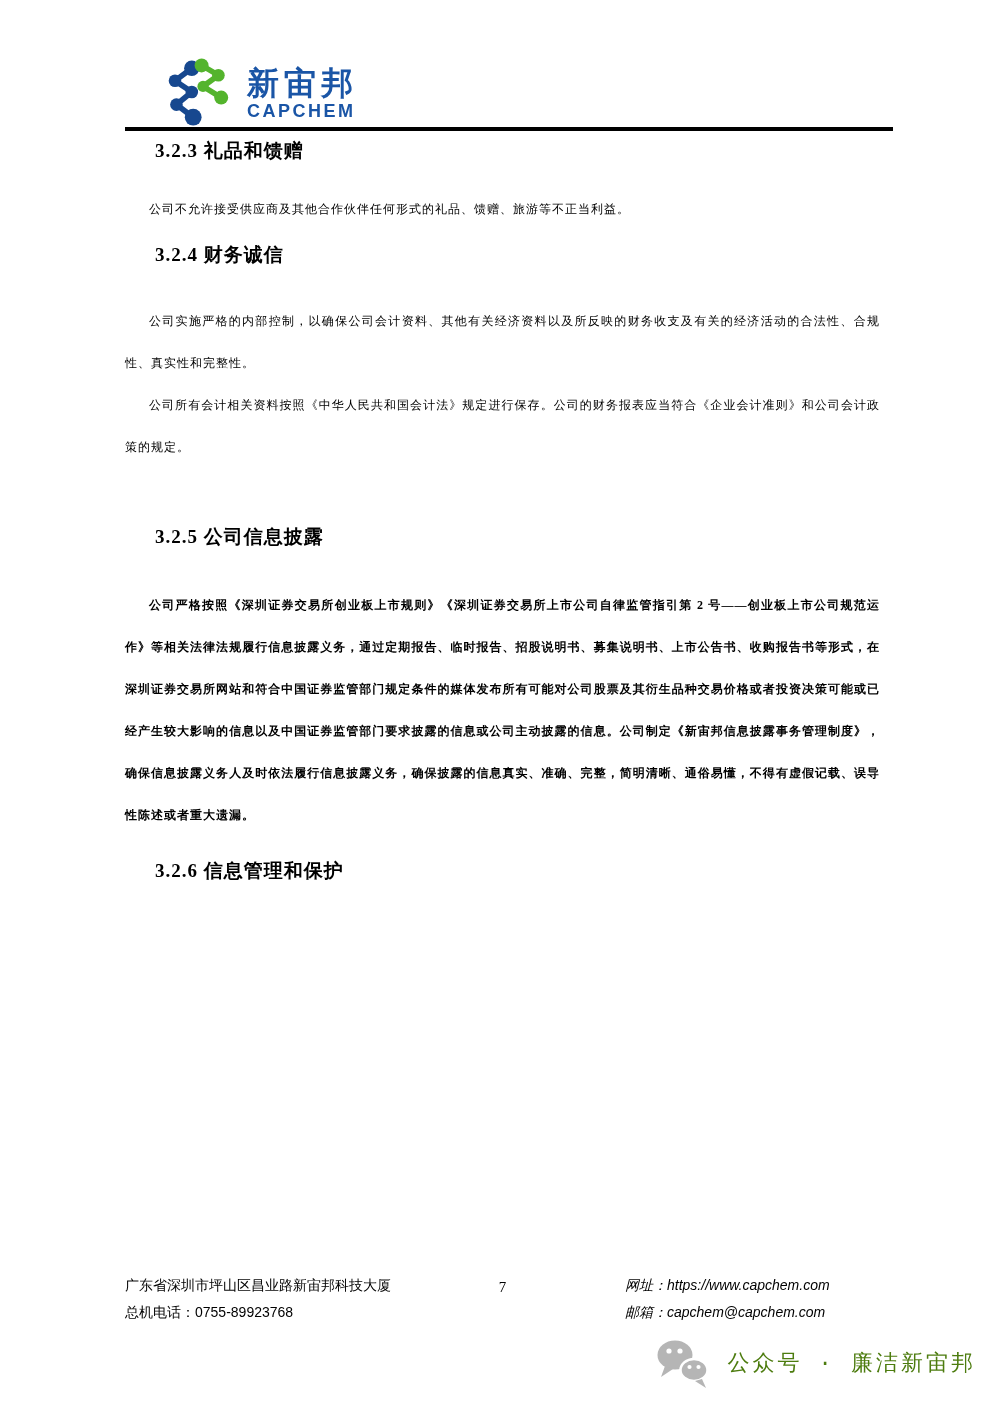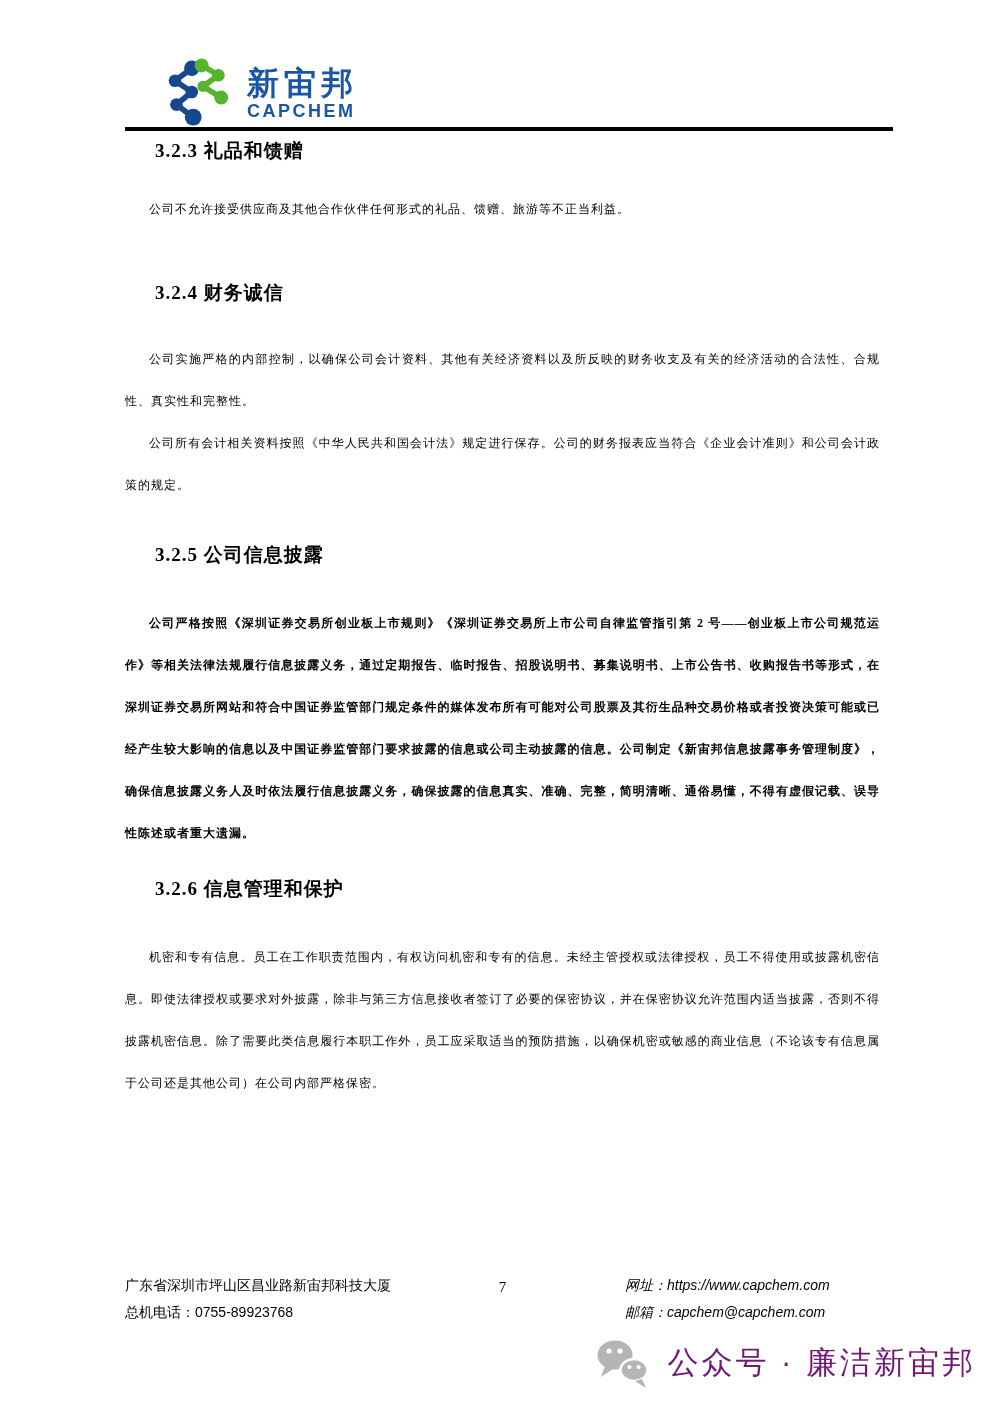--- a/index.html
+++ b/index.html
@@ -32,23 +32,23 @@
   h2.sec {
     font-size:19px; font-weight:bold; line-height:26px;
     padding-left:30px; letter-spacing:1px;
   }
   p.body {
     font-size:12px; line-height:42px; letter-spacing:1px;
     text-align:justify; text-align-last:left; text-indent:2em;
   }
   .h-323 { margin-top:10px; }
   .p-gift { margin-top:24px; }
-  .h-324 { margin-top:50px; }
+  .h-324 { margin-top:12px; }
   .p-fin1 { margin-top:32px; }
-  .h-325 { margin-top:36px; }
+  .h-325 { margin-top:56px; }
   .p-disc { margin-top:34px;font-weight:bold; }
   .h-326 { margin-top:22px; }
   .p-info { margin-top:34px; }
 
   
   .footer {
     position:absolute; left:125px; right:112px; top:1272px;
     font-size:14px; line-height:27px;
     font-family:"Liberation Sans", sans-serif;
   }
@@ -56,22 +56,22 @@
   .footer-right { position:absolute; right:0; top:0; width:255px;font-style:italic; }
   .page-number  {
     position:absolute; left:50%; top:2px; transform:translateX(-50%);
     font-size:15px; font-family:"Liberation Serif", serif;
   }
 
   
   .watermark {
     position:absolute; right:16px; top:1336px;
     display:flex; align-items:center; gap:14px;
-    color:#701a75; font-size:31px; letter-spacing:3px;
-    font-family:Liberation Sans, sans-serif;
+    color:#4d7c0f; font-size:22px; letter-spacing:3px;
+    font-family:Liberation Mono, monospace;
   }
   .wechat-icon { width:60px; height:54px; flex:0 0 auto; }
 </style>
 </head>
 <body>
 
 <div class="page">
 
   <div class="logo-row">
     <svg class="logo-mark" viewBox="0 0 100 100" aria-hidden="true">
@@ -118,21 +118,20 @@
       <p class="body">公司所有会计相关资料按照《中华人民共和国会计法》规定进行保存。公司的财务报表应当符合《企业会计准则》和公司会计政策的规定。</p>
     </section>
 
     <section>
       <h2 class="sec h-325">3.2.5 公司信息披露</h2>
       <p class="body p-disc">公司严格按照《深圳证券交易所创业板上市规则》《深圳证券交易所上市公司自律监管指引第 2 号——创业板上市公司规范运作》等相关法律法规履行信息披露义务，通过定期报告、临时报告、招股说明书、募集说明书、上市公告书、收购报告书等形式，在深圳证券交易所网站和符合中国证券监管部门规定条件的媒体发布所有可能对公司股票及其衍生品种交易价格或者投资决策可能或已经产生较大影响的信息以及中国证券监管部门要求披露的信息或公司主动披露的信息。公司制定《新宙邦信息披露事务管理制度》，确保信息披露义务人及时依法履行信息披露义务，确保披露的信息真实、准确、完整，简明清晰、通俗易懂，不得有虚假记载、误导性陈述或者重大遗漏。</p>
     </section>
 
     <section>
       <h2 class="sec h-326">3.2.6 信息管理和保护</h2>
-      <p class="body p-info">机密和专有信息。员工在工作职责范围内，有权访问机密和专有的信息。未经主管授权或法律授权，员工不得使用或披露机密信息。即使法律授权或要求对外披露，除非与第三方信息接收者签订了必要的保密协议，并在保密协议允许范围内适当披露，否则不得披露机密信息。除了需要此类信息履行本职工作外，员工应采取适当的预防措施，以确保机密或敏感的商业信息（不论该专有信息属于公司还是其他公司）在公司内部严格保密。</p>
     </section>
 
   </div>
 
   <div class="footer">
     <div class="footer-left">
       <div>广东省深圳市坪山区昌业路新宙邦科技大厦</div>
       <div><span>总机电话：</span><span>0755-89923768</span></div>
     </div>
     <div class="page-number">7</div>

